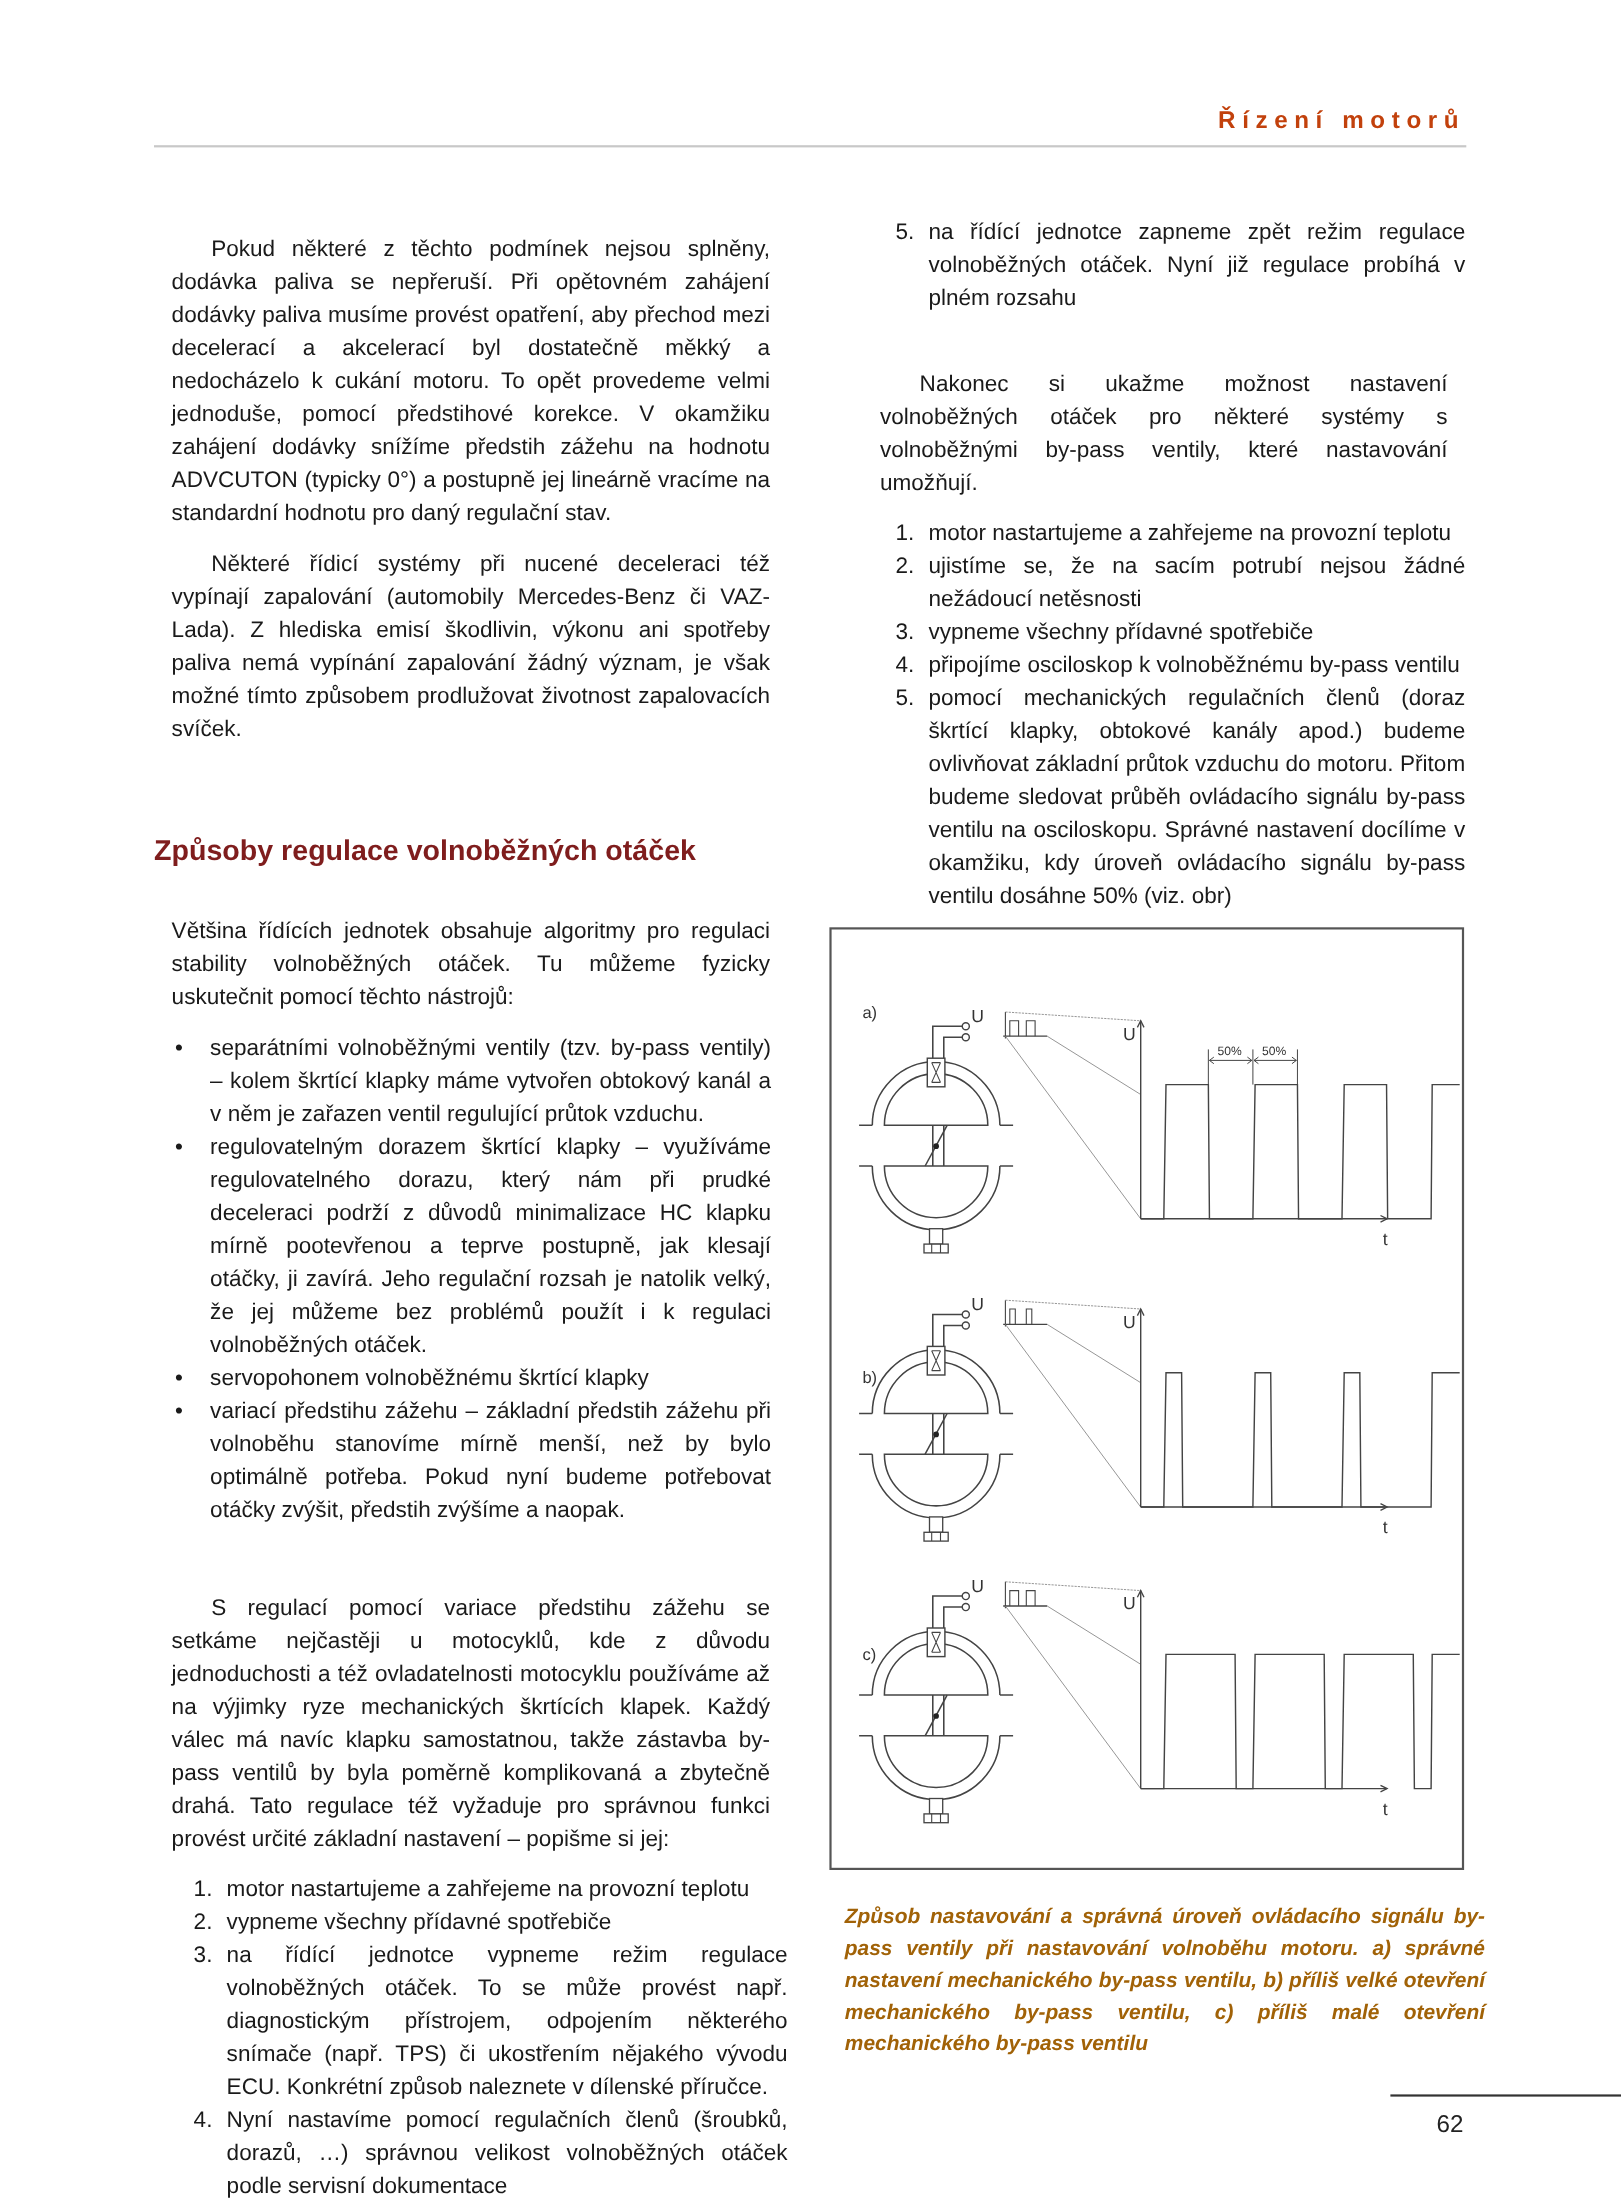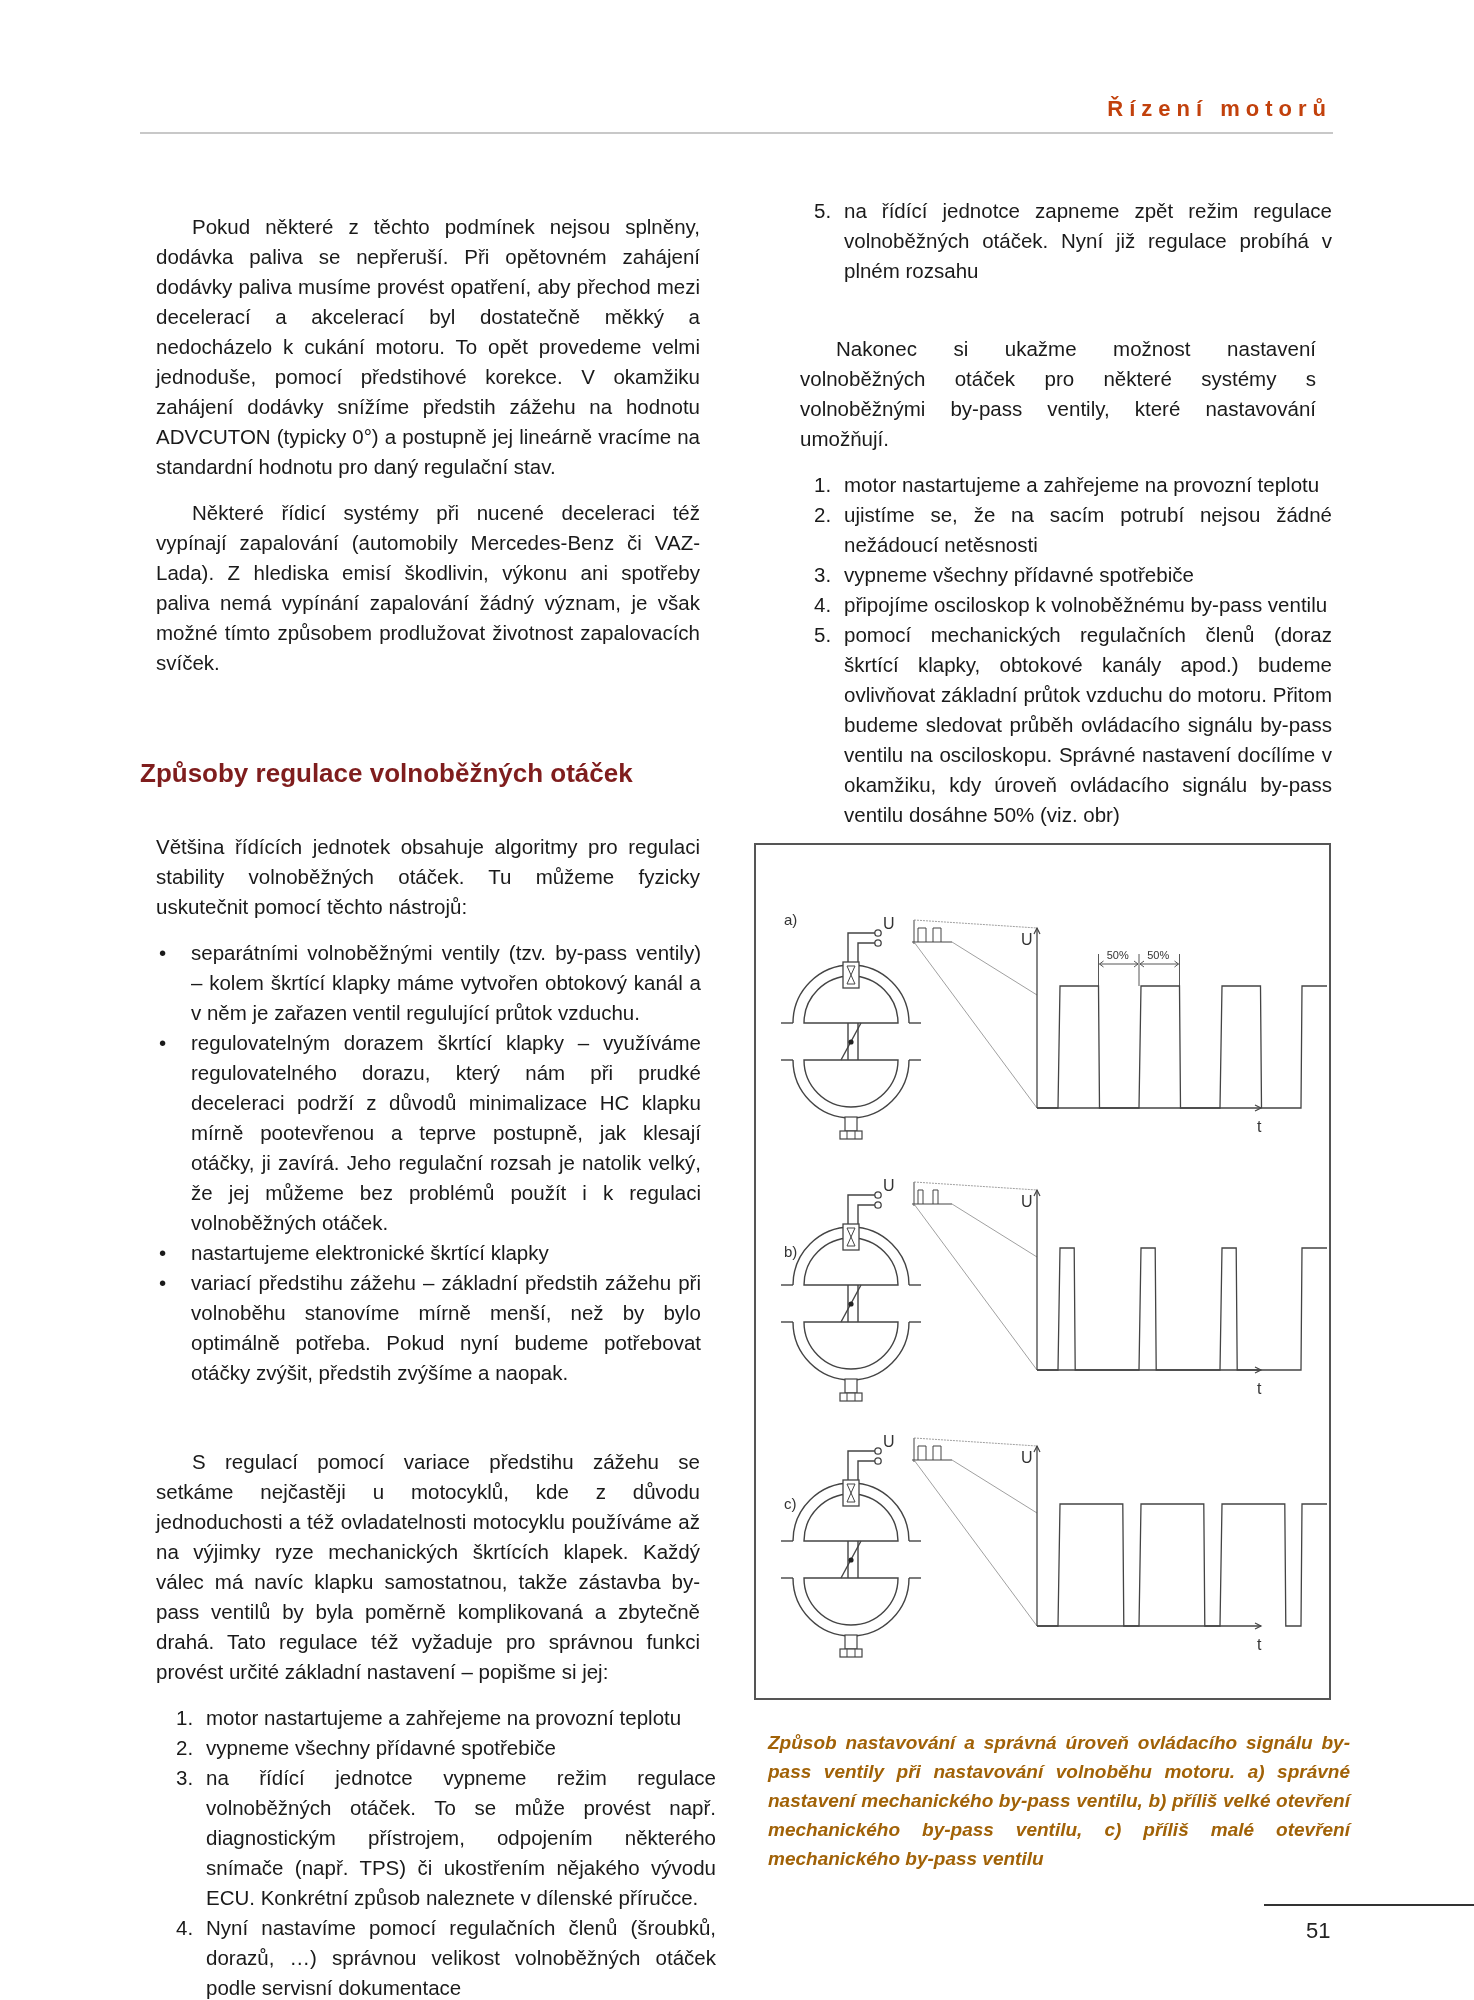--- a/index.html
+++ b/index.html
@@ -42,21 +42,21 @@
   <p class="indent">Pokud některé z těchto podmínek nejsou splněny, dodávka paliva se nepřeruší. Při opětovném zahájení dodávky paliva musíme provést opatření, aby přechod mezi decelerací a akcelerací byl dostatečně měkký a nedocházelo k cukání motoru. To opět provedeme velmi jednoduše, pomocí předstihové korekce. V okamžiku zahájení dodávky snížíme předstih zážehu na hodnotu ADVCUTON (typicky 0°) a postupně jej lineárně vracíme na standardní hodnotu pro daný regulační stav.</p>
   <p class="indent">Některé řídicí systémy při nucené deceleraci též vypínají zapalování (automobily Mercedes-Benz či VAZ-Lada). Z hlediska emisí škodlivin, výkonu ani spotřeby paliva nemá vypínání zapalování žádný význam, je však možné tímto způsobem prodlužovat životnost zapalovacích svíček.</p>
   <div class="gap"></div>
     <div class="gap" style="height:32px"></div>
   <h2>Způsoby regulace volnoběžných otáček</h2>
   <div class="gap" style="height:26px"></div>
   <p>Většina řídících jednotek obsahuje algoritmy pro regulaci stability volnoběžných otáček. Tu můžeme fyzicky uskutečnit pomocí těchto nástrojů:</p>
   <ul class="bullets">
     <li>separátními volnoběžnými ventily (tzv. by-pass ventily) – kolem škrtící klapky máme vytvořen obtokový kanál a v něm je zařazen ventil regulující průtok vzduchu.</li>
     <li>regulovatelným dorazem škrtící klapky – využíváme regulovatelného dorazu, který nám při prudké deceleraci podrží z důvodů minimalizace HC klapku mírně pootevřenou a teprve postupně, jak klesají otáčky, ji zavírá. Jeho regulační rozsah je natolik velký, že jej můžeme bez problémů použít i k regulaci volnoběžných otáček.</li>
-    <li>nastartujeme elektronické škrtící klapky</li>
+    <li>servopohonem volnoběžnému škrtící klapky</li>
     <li>variací předstihu zážehu – základní předstih zážehu při volnoběhu stanovíme mírně menší, než by bylo optimálně potřeba. Pokud nyní budeme potřebovat otáčky zvýšit, předstih zvýšíme a naopak.</li>
   </ul>
   <div class="gap" style="height:28px"></div>
   <p class="indent">S regulací pomocí variace předstihu zážehu se setkáme nejčastěji u motocyklů, kde z důvodu jednoduchosti a též ovladatelnosti motocyklu používáme až na výjimky ryze mechanických škrtících klapek. Každý válec má navíc klapku samostatnou, takže zástavba by-pass ventilů by byla poměrně komplikovaná a zbytečně drahá. Tato regulace též vyžaduje pro správnou funkci provést určité základní nastavení – popišme si jej:</p>
   <ol class="steps">
     <li><span class="num">1.</span><span>motor nastartujeme a zahřejeme na provozní teplotu</span></li>
     <li><span class="num">2.</span><span>vypneme všechny přídavné spotřebiče</span></li>
     <li><span class="num">3.</span><span>na řídící jednotce vypneme režim regulace volnoběžných otáček. To se může provést např. diagnostickým přístrojem, odpojením některého snímače (např. TPS) či ukostřením nějakého vývodu ECU. Konkrétní způsob naleznete v dílenské příručce.</span></li>
     <li><span class="num">4.</span><span>Nyní nastavíme pomocí regulačních členů (šroubků, dorazů, …) správnou velikost volnoběžných otáček podle servisní dokumentace</span></li>
   </ol>
@@ -195,13 +195,13 @@
       <text x="265" y="618" font-size="16">U</text>
       <text x="501" y="805" font-size="16">t</text>
       <path d="M281 781 H302 L304 659 H366.8 L367.8 781 H383 L385 659 H447.8 L448.8 781 H464 L466 659 H528.8 L529.8 781 H545 L546 659 H571" fill="none" stroke="#444" stroke-width="1.3"></path>
       <text x="28" y="664" font-size="15">c)</text>
     </svg>
 </div>
 
 <p class="caption">Způsob nastavování a správná úroveň ovládacího signálu by-pass ventily při nastavování volnoběhu motoru. a) správné nastavení mechanického by-pass ventilu, b) příliš velké otevření mechanického by-pass ventilu, c) příliš malé otevření mechanického by-pass ventilu</p>
 
 <div class="foot-rule"></div>
-<div class="page-num">51</div>
+<div class="page-num">62</div>
 
 </body></html>

